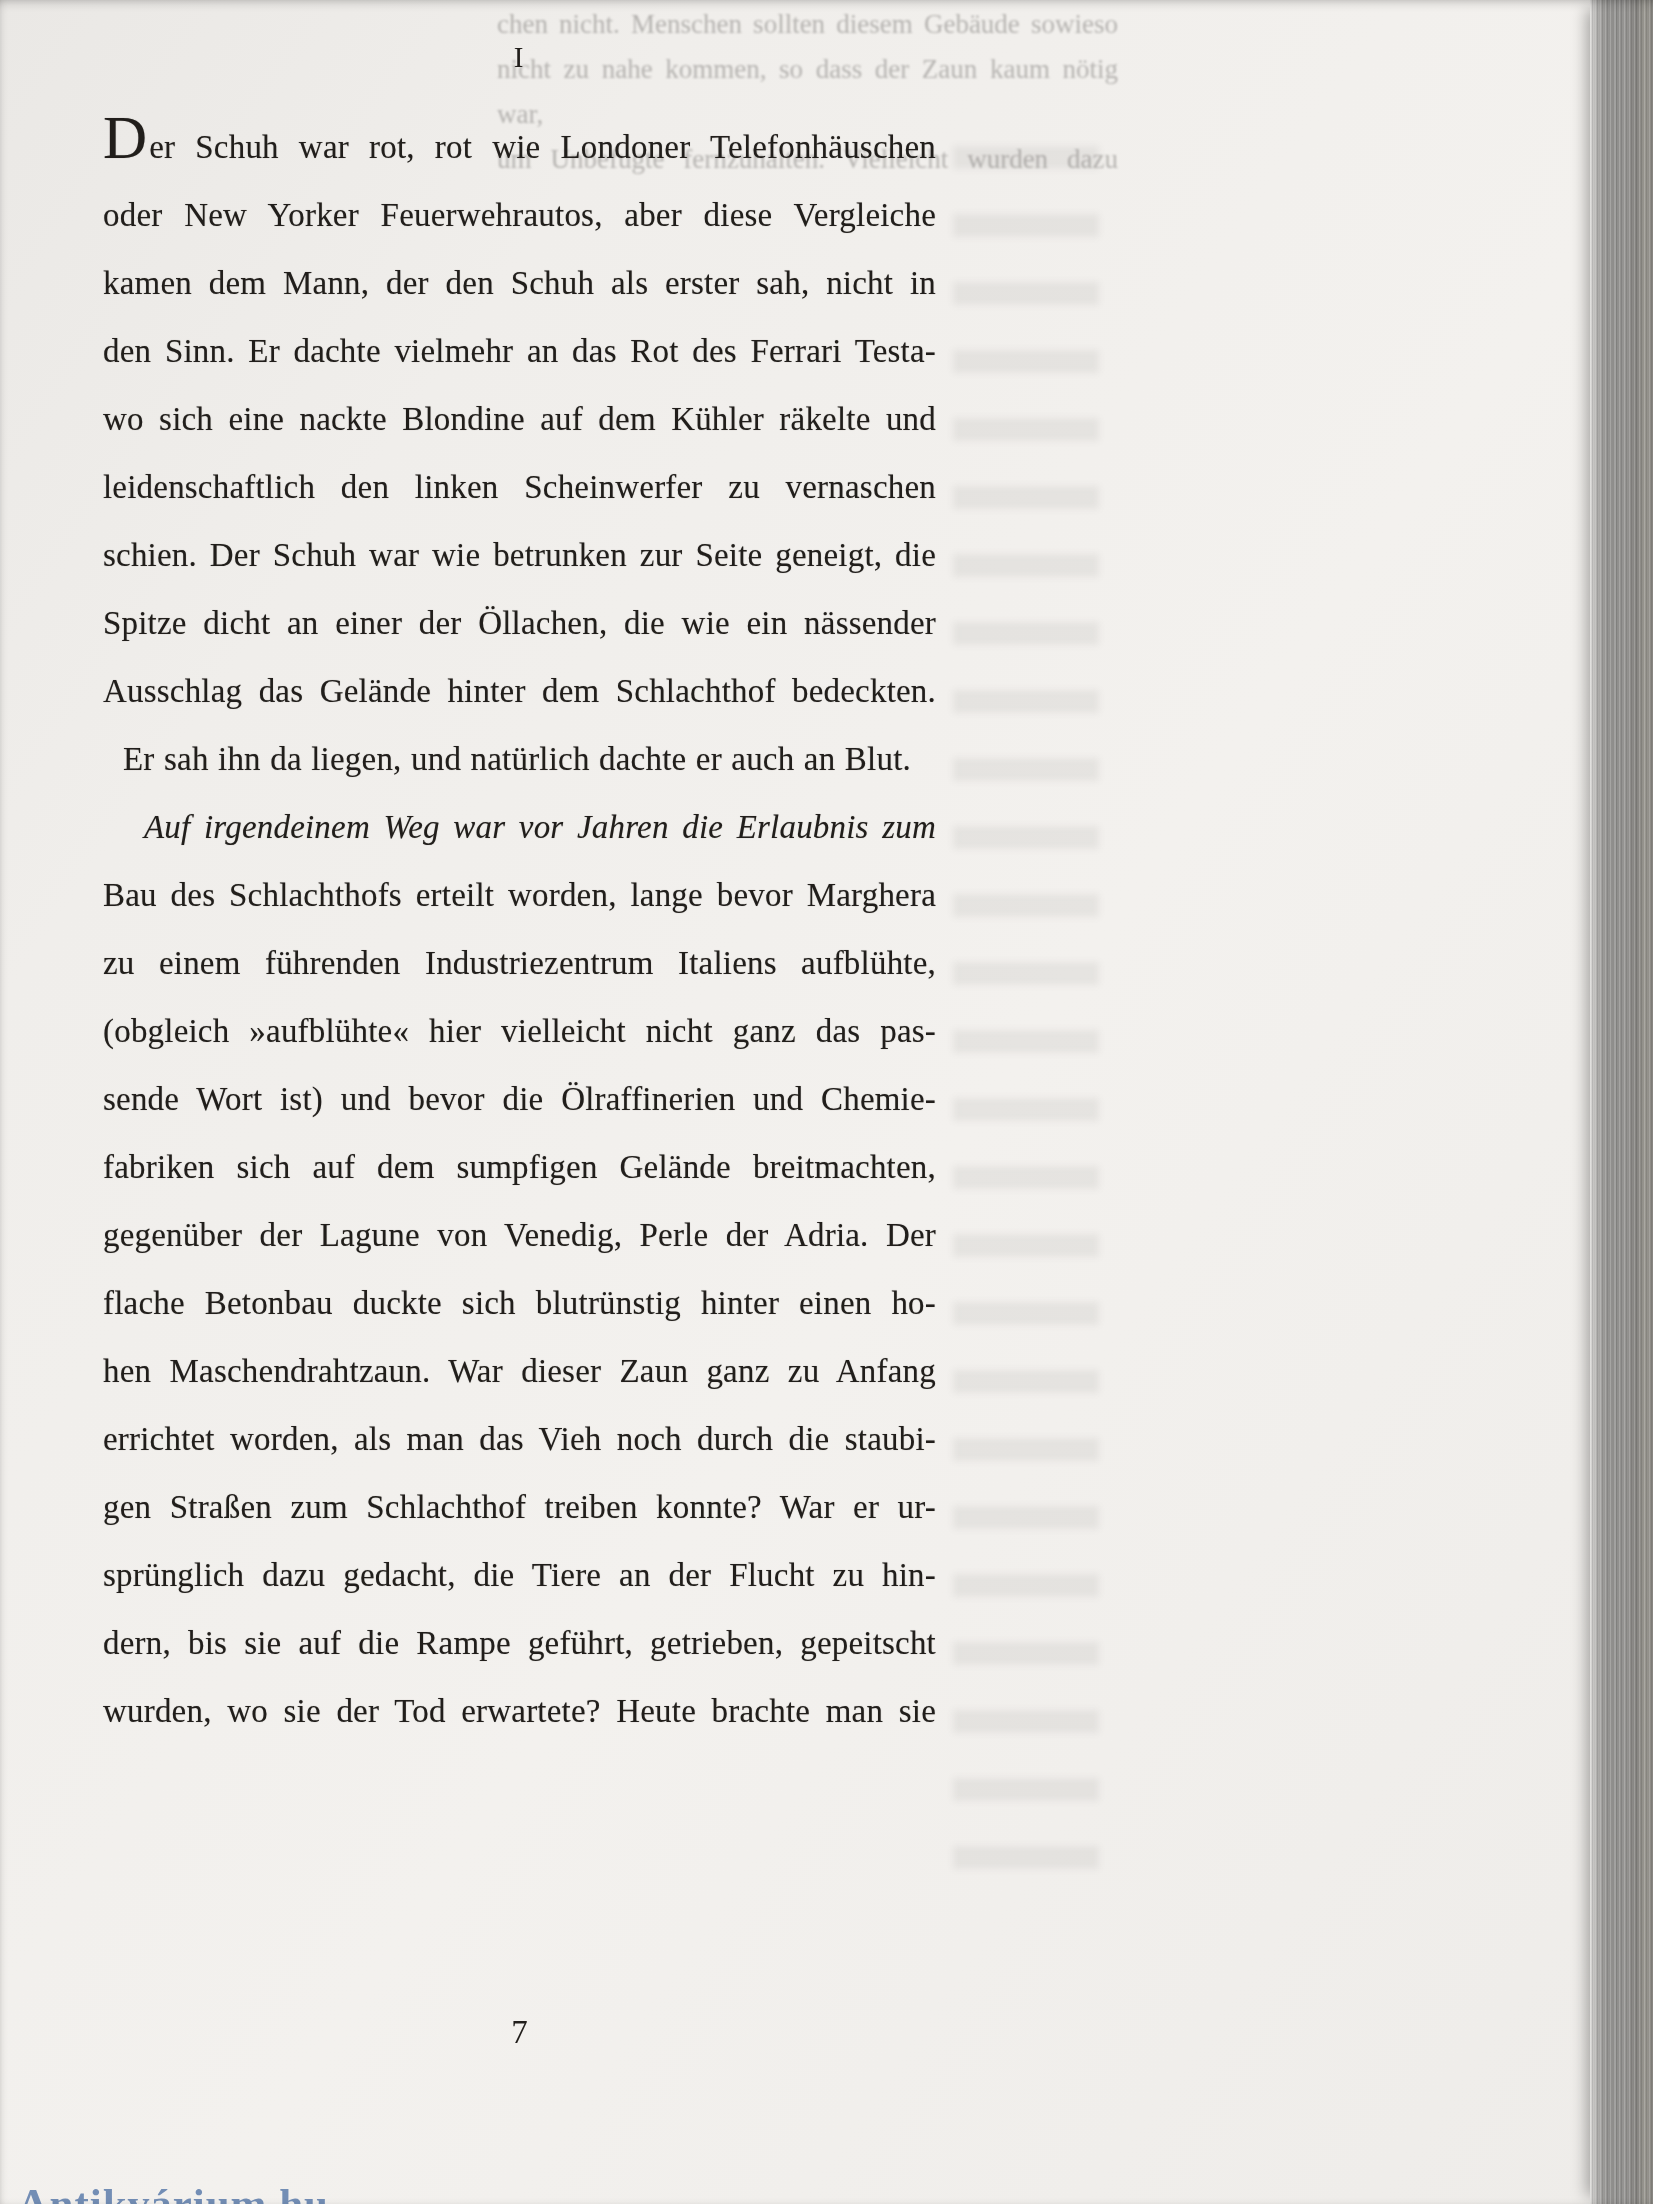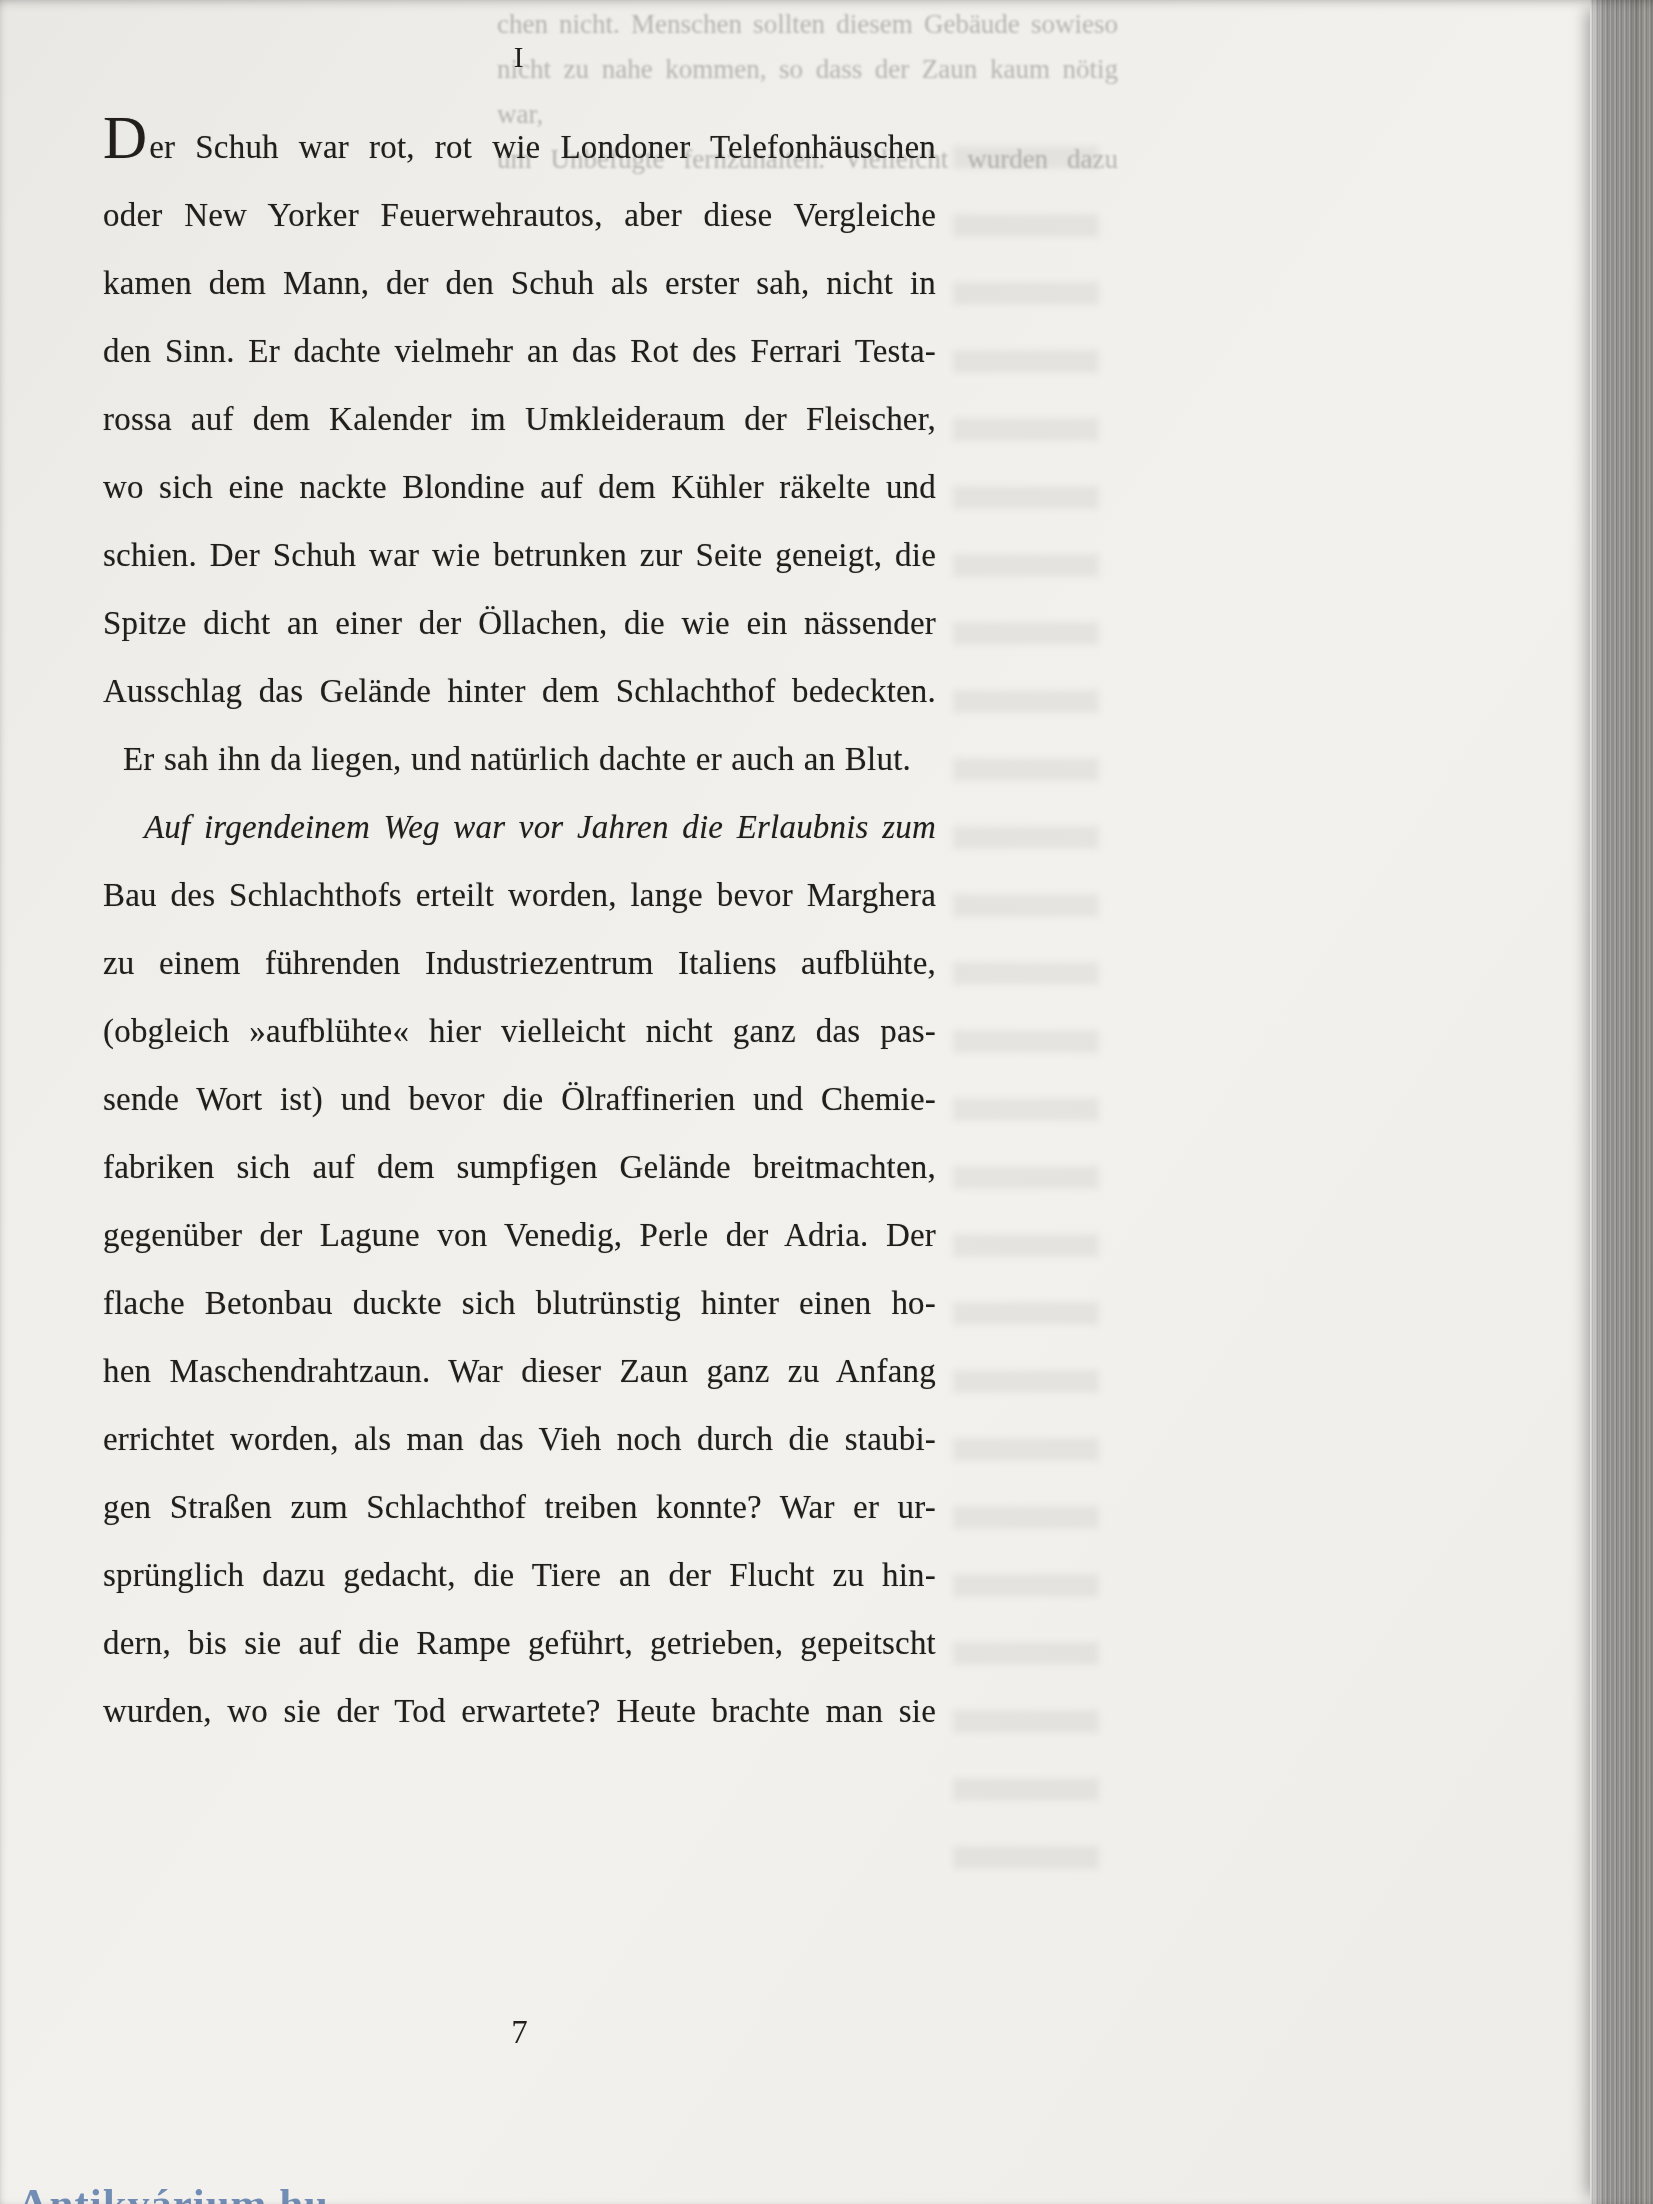--- a/index.html
+++ b/index.html
@@ -153,22 +153,22 @@
   <div class="bleed-column"></div>
 
   <div class="chapter-number">I</div>
 
   <div class="text-block">
       <div class="paragraph">
         <div class="line"><span class="initial-cap">D</span>er Schuh war rot, rot wie Londoner Telefonhäuschen</div>
         <div class="line">oder New Yorker Feuerwehrautos, aber diese Vergleiche</div>
         <div class="line">kamen dem Mann, der den Schuh als erster sah, nicht in</div>
         <div class="line">den Sinn. Er dachte vielmehr an das Rot des Ferrari Testa-</div>
-        <div class="line">rossa auf dem Kalender im Umkleideraum der Fleischer,</div>
         <div class="line">wo sich eine nackte Blondine auf dem Kühler räkelte und</div>
+        <div class="line">leidenschaftlich den linken Scheinwerfer zu vernaschen</div>
         <div class="line">schien. Der Schuh war wie betrunken zur Seite geneigt, die</div>
         <div class="line">Spitze dicht an einer der Öllachen, die wie ein nässender</div>
         <div class="line">Ausschlag das Gelände hinter dem Schlachthof bedeckten.</div>
         <div class="line line-last">Er sah ihn da liegen, und natürlich dachte er auch an Blut.</div>
       </div>
       <div class="paragraph">
         <div class="line line-indent">Auf irgendeinem Weg war vor Jahren die Erlaubnis zum</div>
         <div class="line">Bau des Schlachthofs erteilt worden, lange bevor Marghera</div>
         <div class="line">zu einem führenden Industriezentrum Italiens aufblühte,</div>
         <div class="line">(obgleich »aufblühte« hier vielleicht nicht ganz das pas-</div>

